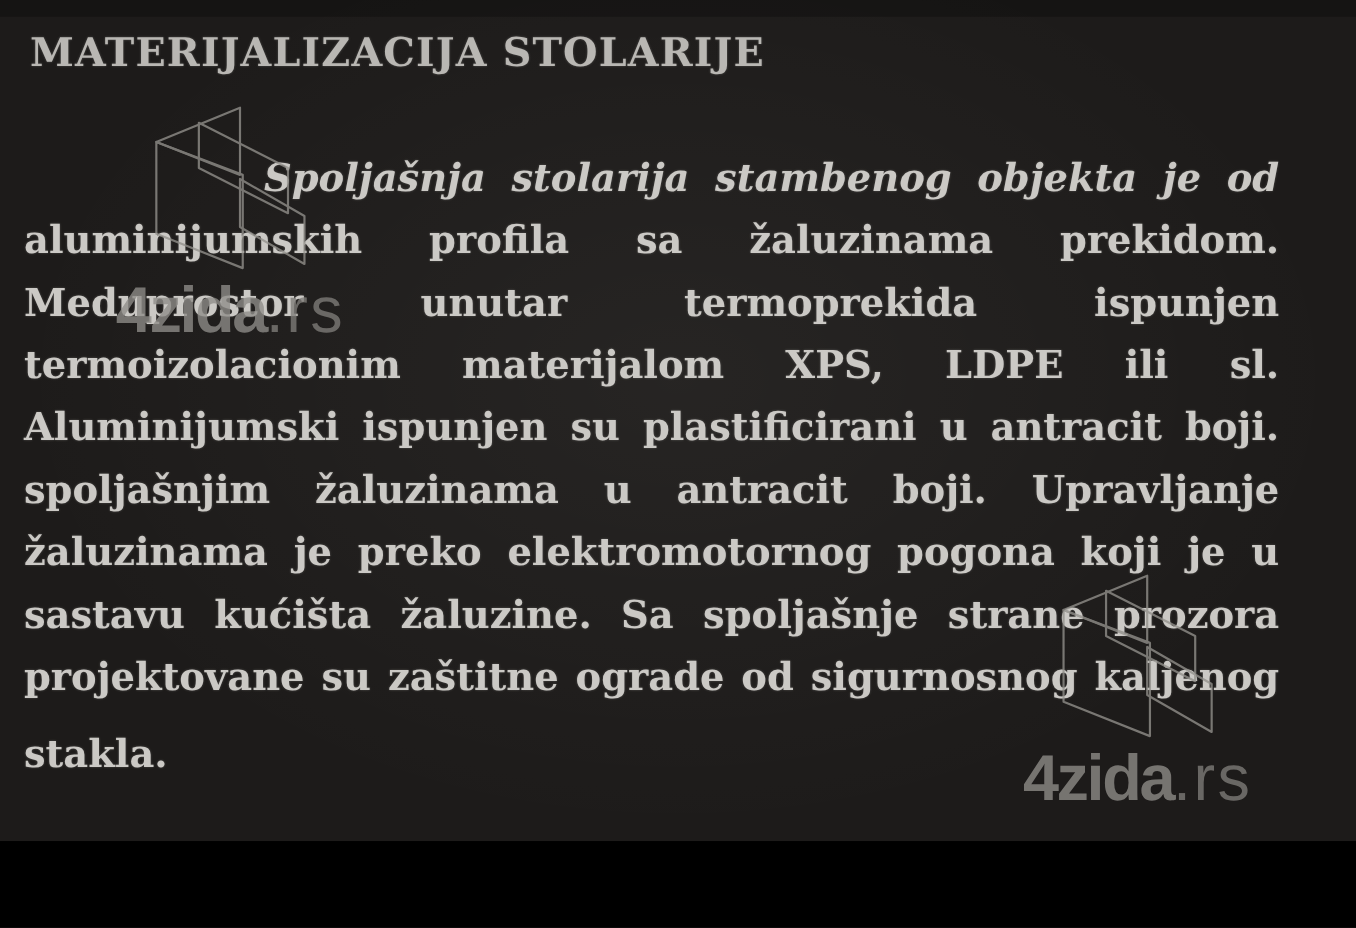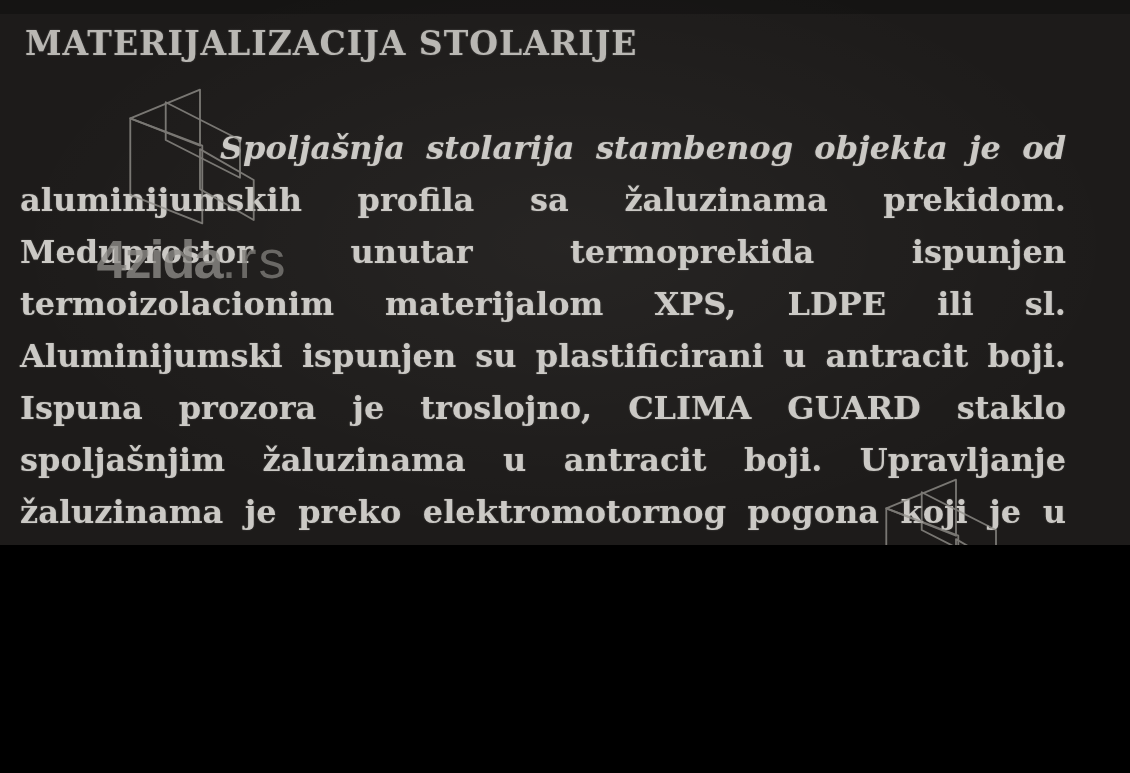--- a/index.html
+++ b/index.html
@@ -3,21 +3,21 @@
 <meta charset="utf-8">
 <style>
   html, body {
     margin: 0;
     padding: 0;
     background: #000;
   }
   .page {
     position: relative;
     width: 1130px;
-    height: 545px;
+    height: 701px;
     overflow: hidden;
     background:
       radial-gradient(ellipse at 50% 45%, rgba(255,252,245,0.045), rgba(0,0,0,0) 70%),
       #1d1b1a;
     font-family: "DejaVu Serif", serif;
   }
   
   .page::before {
     content: "";
     position: absolute;
@@ -103,21 +103,20 @@
 <div class="page">
 
   <h1 class="doc-title">MATERIJALIZACIJA STOLARIJE</h1>
 
   <div class="doc-body">
     <div class="line first">Spoljašnja stolarija stambenog objekta je od</div>
     <div class="line">aluminijumskih profila sa žaluzinama prekidom.</div>
     <div class="line">Meduprostor unutar termoprekida ispunjen</div>
     <div class="line">termoizolacionim materijalom XPS, LDPE ili sl.</div>
     <div class="line">Aluminijumski ispunjen su plastificirani u antracit boji.</div>
-    <div class="line">Ispuna prozora je troslojno, CLIMA GUARD staklo</div>
     <div class="line">spoljašnjim žaluzinama u antracit boji. Upravljanje</div>
     <div class="line">žaluzinama je preko elektromotornog pogona koji je u</div>
     <div class="line">sastavu kućišta žaluzine. Sa spoljašnje strane prozora</div>
     <div class="line">projektovane su zaštitne ograde od sigurnosnog kaljenog</div>
     <div class="line last">stakla.</div>
   </div>
 
   <div class="watermark wm-1">
     <svg class="wm-logo" viewBox="0 0 112 122">
       <polygon points="2,28 63,3 63,52"></polygon>

